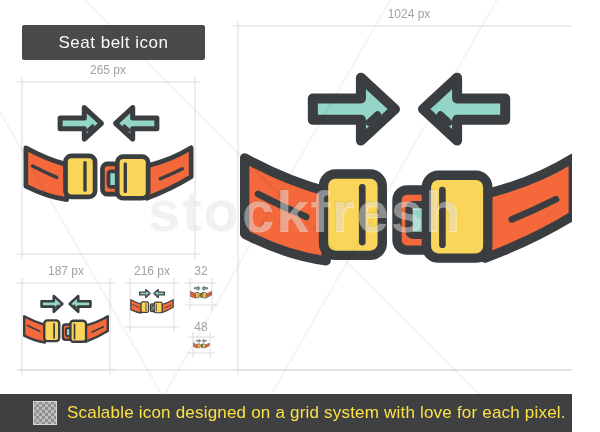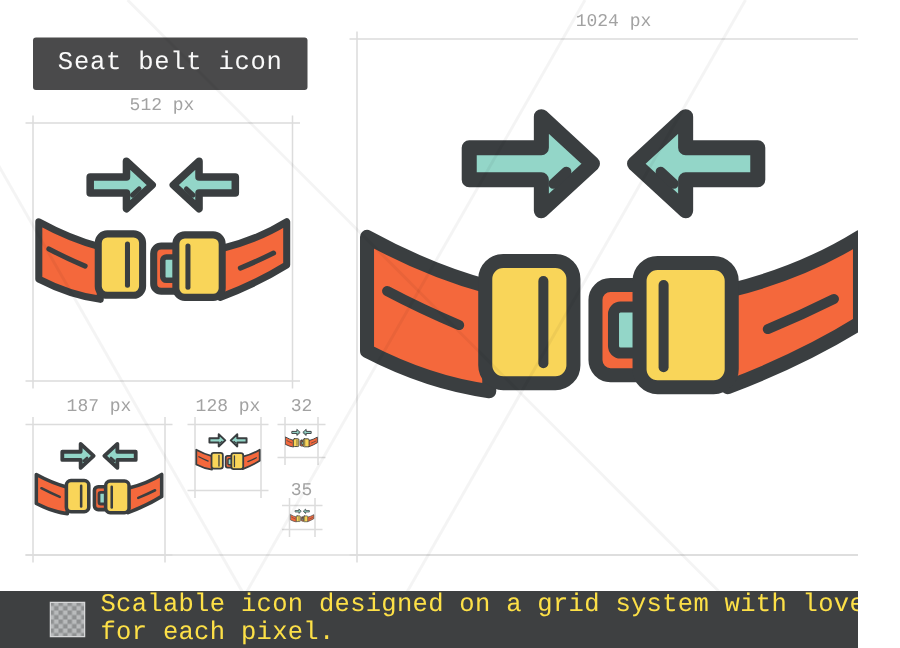--- a/index.html
+++ b/index.html
@@ -1,18 +1,18 @@
 <!DOCTYPE html>
 <html><head>
 <meta charset="utf-8">
 <style>
   html,body{margin:0;padding:0;background:#ffffff;}
   .page{
     position:relative;width:572px;height:432px;overflow:hidden;background:#ffffff;
-    font-family:Liberation Mono, monospace;
+    font-family:Liberation Sans, sans-serif;
   }
   
   .wm-lines{position:absolute;left:0;top:0;width:600px;height:432px;pointer-events:none;z-index:40;}
   .wm-lines line{stroke:rgba(0,0,0,0.045);stroke-width:2;}
   .wm-text{
     position:absolute;left:148px;top:182px;z-index:41;pointer-events:none;
     font-size:58px;font-weight:bold;letter-spacing:2px;line-height:1;
     color:rgba(70,70,70,0.075);
     text-shadow:1px 1px 0 rgba(255,255,255,0.45);
     white-space:nowrap;
@@ -80,25 +80,25 @@
     <path d="M233 26 H585 M233 370 H585 M238 21 V375 M580 21 V375"></path>
     <path d="M17 82 H200 M17 254 H200 M22 77 V259 M195 77 V259"></path>
     <path d="M17 283 H115 M17 370 H115 M22 278 V375 M110 278 V375"></path>
     <path d="M125 283 H179 M125 327 H179 M130 278 V332 M174 278 V332"></path>
     <path d="M185 283 H217 M185 305 H217 M190 278 V310 M212 278 V310"></path>
     <path d="M188 337 H215 M188 353 H215 M193 332 V358 M210 332 V358"></path>
     <path d="M17 370 H585"></path>
   </svg>
 
   <div class="dim-label" style="left:409px;top:8px;">1024 px</div>
-  <div class="dim-label" style="left:108px;top:64px;">512 px</div>
+  <div class="dim-label" style="left:108px;top:64px;">265 px</div>
   <div class="dim-label" style="left:66px;top:265px;">187 px</div>
-  <div class="dim-label" style="left:152px;top:265px;">128 px</div>
+  <div class="dim-label" style="left:152px;top:265px;">216 px</div>
   <div class="dim-label" style="left:201px;top:265px;">32</div>
-  <div class="dim-label" style="left:201px;top:321px;">35</div>
+  <div class="dim-label" style="left:201px;top:321px;">48</div>
 
   <svg class="icon-inst" style="left:238px;top:26px;width:342px;height:344px;">
       <use href="#seatbelt"></use>
     </svg>
   <svg class="icon-inst" style="left:22px;top:82px;width:173px;height:172px;">
       <use href="#seatbelt"></use>
     </svg>
   <svg class="icon-inst" style="left:22px;top:283px;width:88px;height:87px;">
       <use href="#seatbelt"></use>
     </svg>
@@ -115,20 +115,21 @@
   <div class="title-box">
     <span>Seat belt icon</span>
   </div>
 
   <svg class="wm-lines">
     <line x1="85" y1="0" x2="517" y2="432"></line>
     <line x1="-64" y1="0" x2="183" y2="432"></line>
     <line x1="497" y1="0" x2="250" y2="432"></line>
     <line x1="390" y1="0" x2="143" y2="432"></line>
   </svg>
+  <div class="wm-text">stockfresh</div>
 
   <div class="footer">
     <svg class="footer-logo" viewBox="0 0 24 24">
       <defs>
         <pattern id="pxgrid" width="6" height="6" patternUnits="userSpaceOnUse">
           <rect width="6" height="6" fill="#b9bbbc"></rect>
           <rect width="3" height="3" fill="#8f9192"></rect>
           <rect x="3" y="3" width="3" height="3" fill="#8f9192"></rect>
         </pattern>
       </defs>

